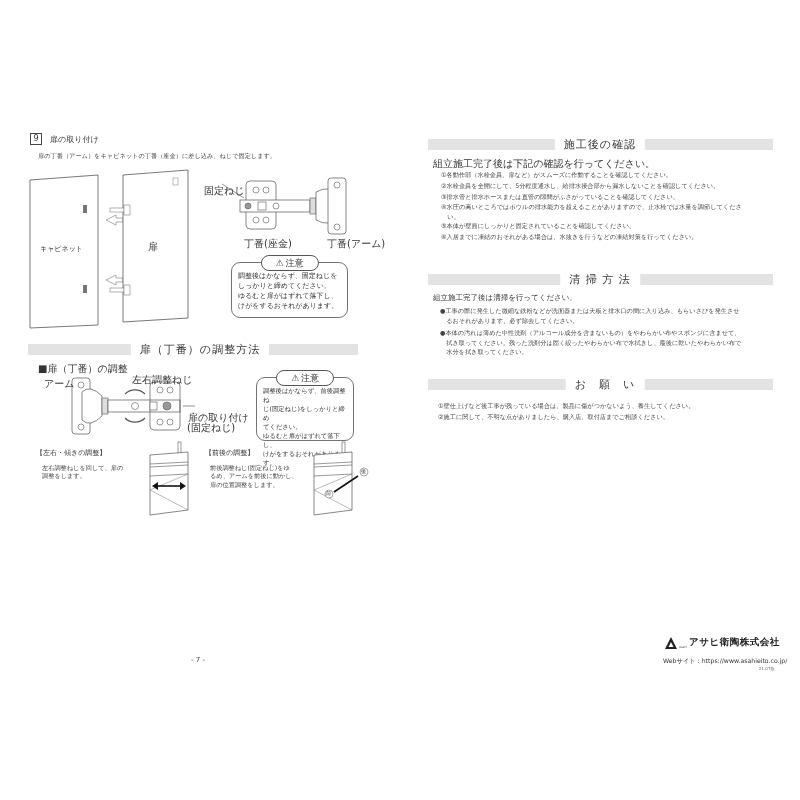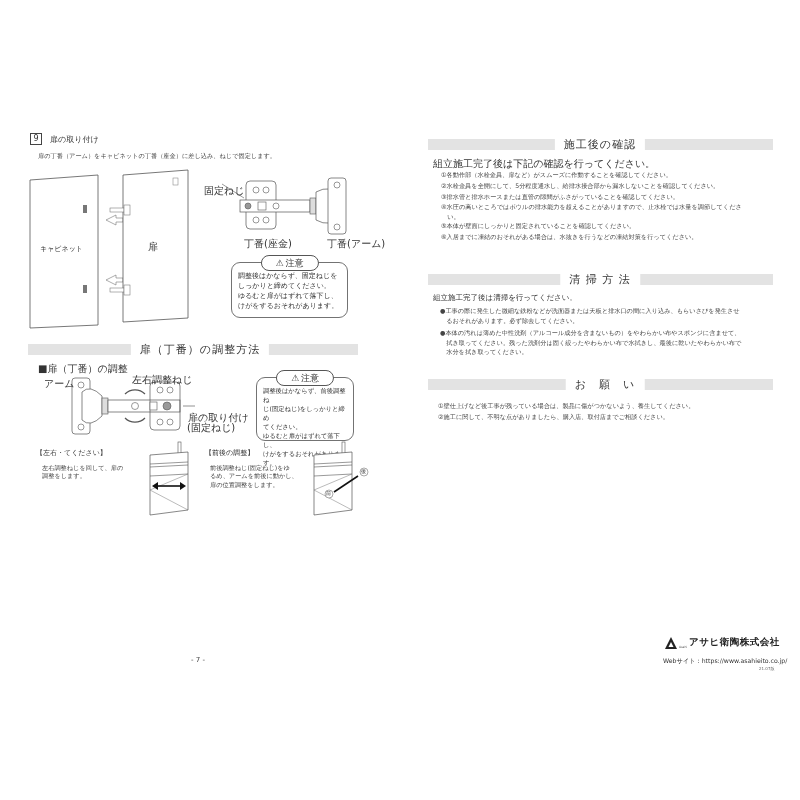--- a/index.html
+++ b/index.html
@@ -125,21 +125,21 @@
   <div class="caution-tag">
     <span class="warn">⚠</span><span>注意</span>
   </div>
   <div style="font-size:6.3px;line-height:9px;">調整後はかならず、前後調整ね</div>
   <div style="font-size:6.3px;line-height:9px;">じ(固定ねじ)をしっかりと締め</div>
   <div style="font-size:6.3px;line-height:9px;">てください。</div>
   <div style="font-size:6.3px;line-height:9px;">ゆるむと扉がはずれて落下し、</div>
   <div style="font-size:6.3px;line-height:9px;">けがをするおそれがあります。</div>
 </div>
 
-<div class="abs small" style="left:36px;top:449px;font-size:7px;">【左右・てください】</div>
+<div class="abs small" style="left:36px;top:449px;font-size:7px;">【左右・傾きの調整】</div>
 <div class="abs tiny" style="left:42px;top:464px;">
   <div>左右調整ねじを回して、扉の</div>
   <div>調整をします。</div>
 </div>
 <svg width="40" height="75" style="left:150px;top:440px;">
   <rect x="28" y="2" width="3" height="12" fill="#fff" stroke="#555" stroke-width="0.6"></rect>
   <polygon points="0,15 38,12 38,70 0,75" fill="#fff" stroke="#555" stroke-width="0.7"></polygon>
   <line x1="0" y1="24" x2="38" y2="22" stroke="#555" stroke-width="0.6"></line>
   <line x1="0" y1="27" x2="38" y2="25" stroke="#555" stroke-width="0.6"></line>
   <line x1="0" y1="36" x2="38" y2="34" stroke="#555" stroke-width="0.6"></line>

